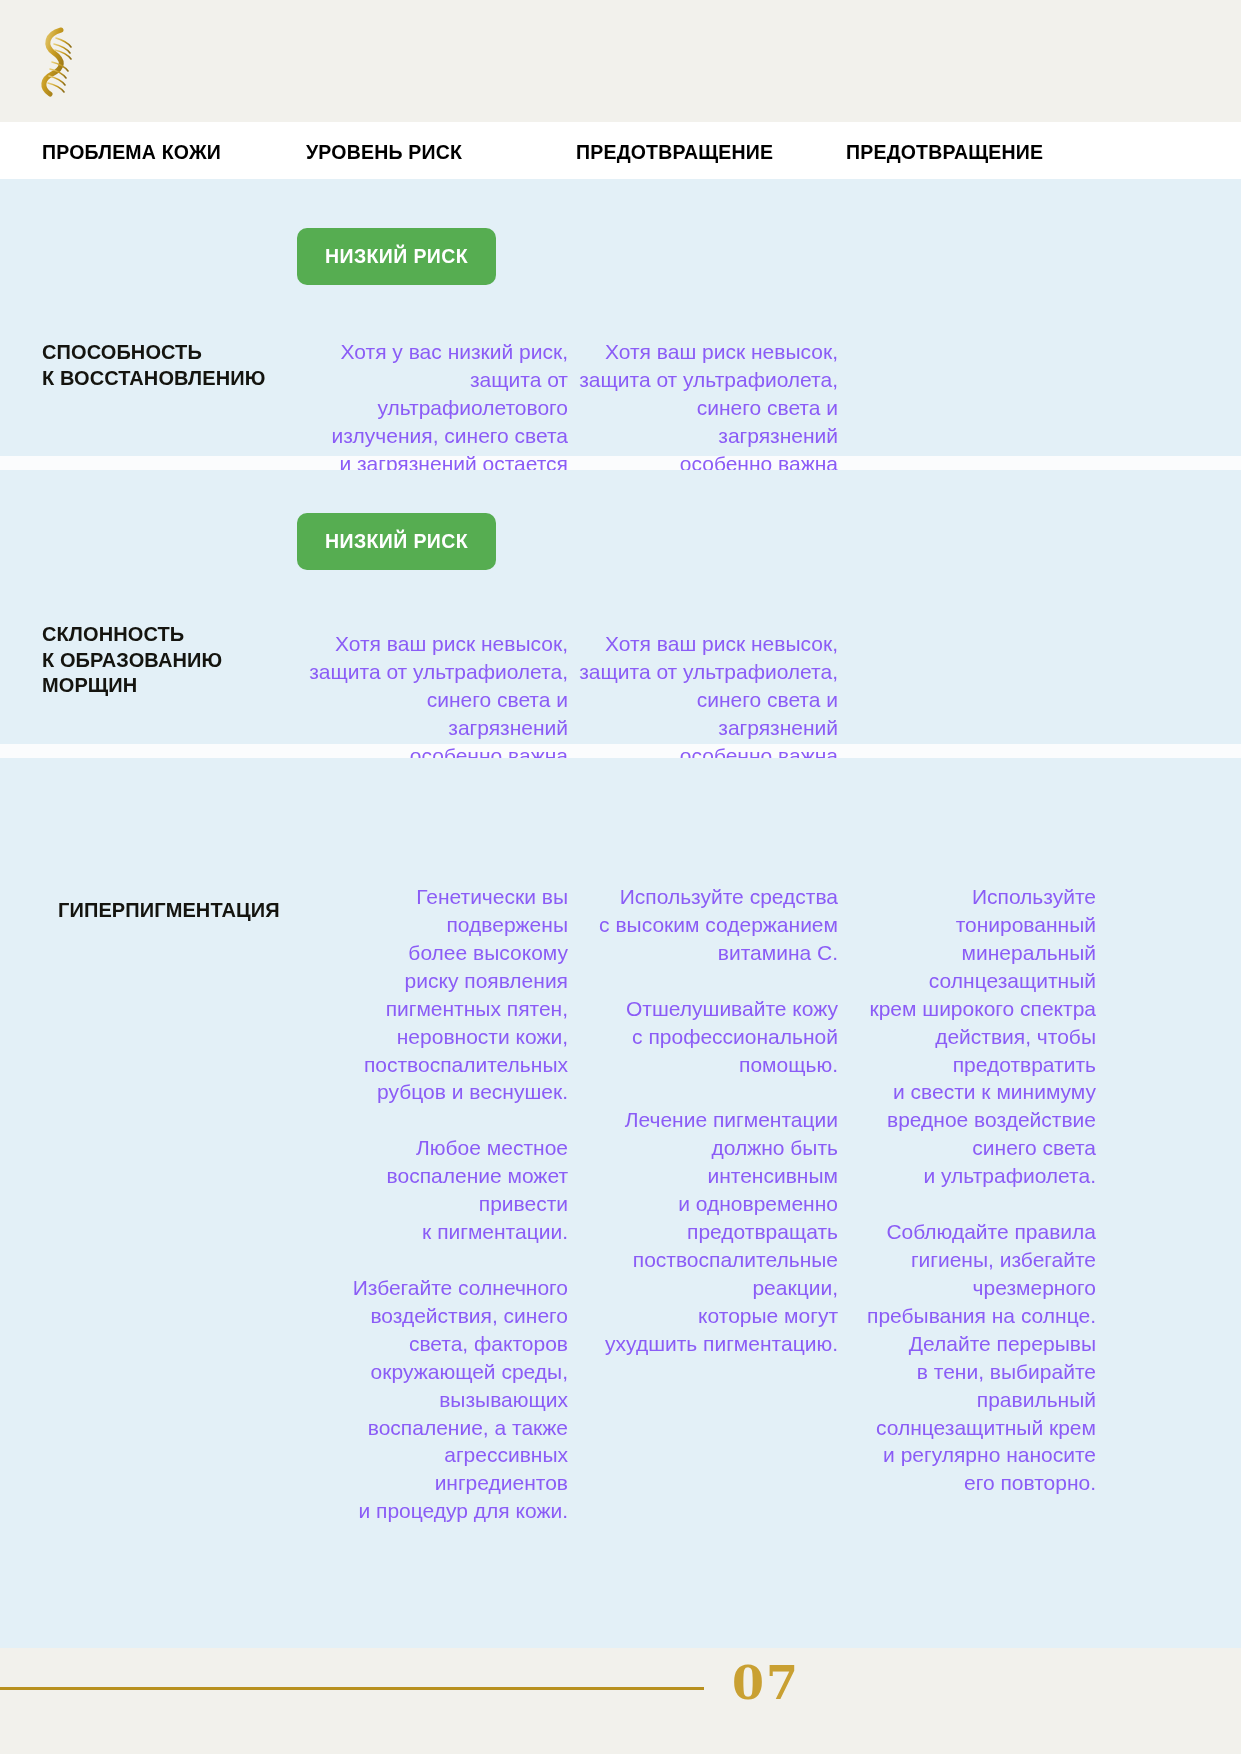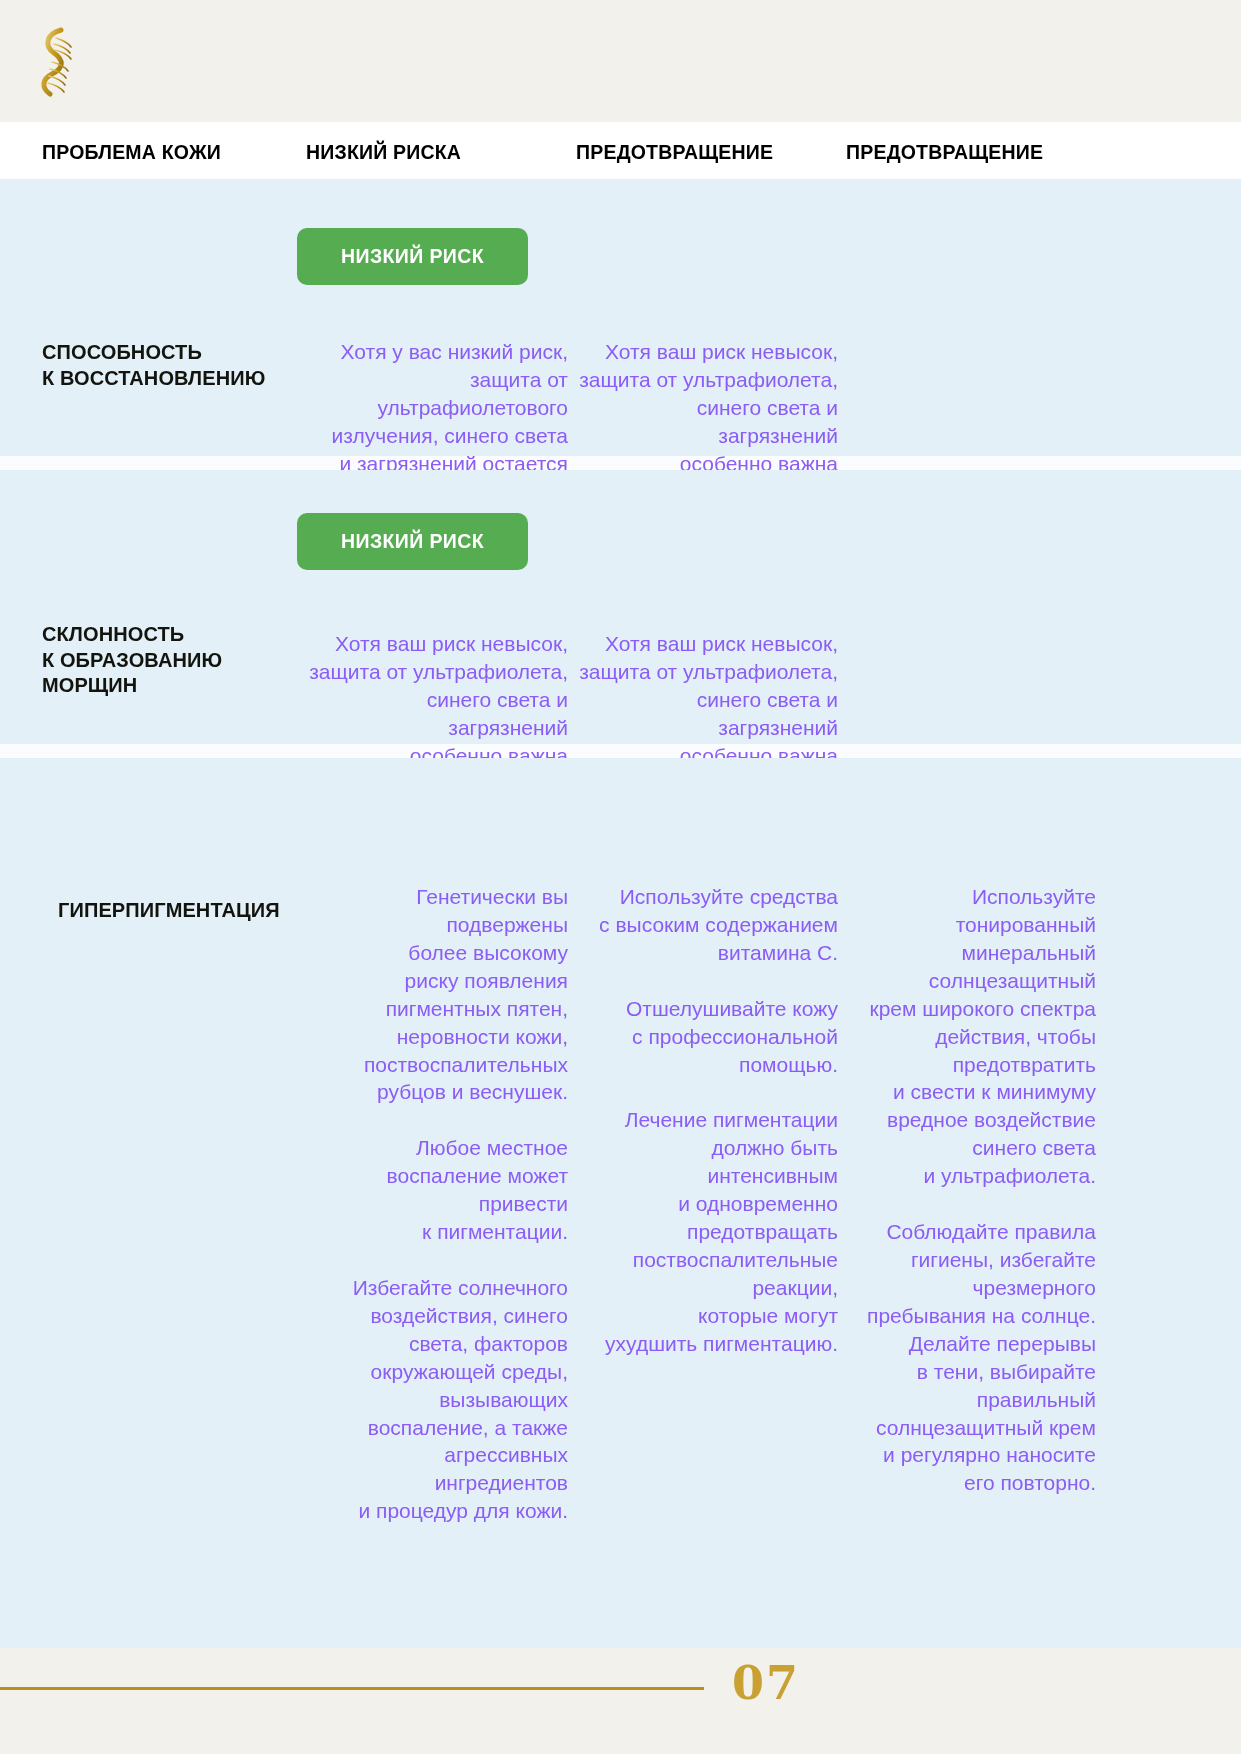--- a/index.html
+++ b/index.html
@@ -73,21 +73,21 @@
     position: absolute;
     left: 297px;
     border-radius: 10px;
     color: #ffffff;
     font-size: 19.5px;
     font-weight: bold;
     letter-spacing: 0.4px;
     display: flex;
     align-items: center;
     justify-content: center;
-    padding: 0 44px;
+    padding: 0 28px;
     height: 57px;
     box-sizing: border-box;
     white-space: nowrap;
   }
   .badge-low {
     background: #56ad51;
   }
   .badge-high {
     background: #f4645f;
   }
@@ -168,21 +168,21 @@
         <path d="M20 45 C28 47 33 50 36 54"></path>
         <path d="M19 52 C27 54 32 57 35 61"></path>
         <path d="M18 59 C26 61 31 64 34 68"></path>
       </g>
     </svg>
   </div>
 </div>
 
 <div class="table-head">
   <div class="col-head ch1">ПРОБЛЕМА КОЖИ</div>
-  <div class="col-head ch2">НИЗКИЙ РИСКА</div>
+  <div class="col-head ch2">УРОВЕНЬ РИСК</div>
   <div class="col-head ch3">ПРЕДОТВРАЩЕНИЕ</div>
   <div class="col-head ch4">ПРЕДОТВРАЩЕНИЕ</div>
 </div>
 
 <div class="row row-r1">
   <div class="badge badge-low" style="top:49px;">НИЗКИЙ РИСК</div>
   <div class="problem" style="top:161px;">СПОСОБНОСТЬ
 К ВОССТАНОВЛЕНИЮ</div>
   <div class="cell c2" style="top:159px;">Хотя у вас низкий риск,
 защита от ультрафиолетового

